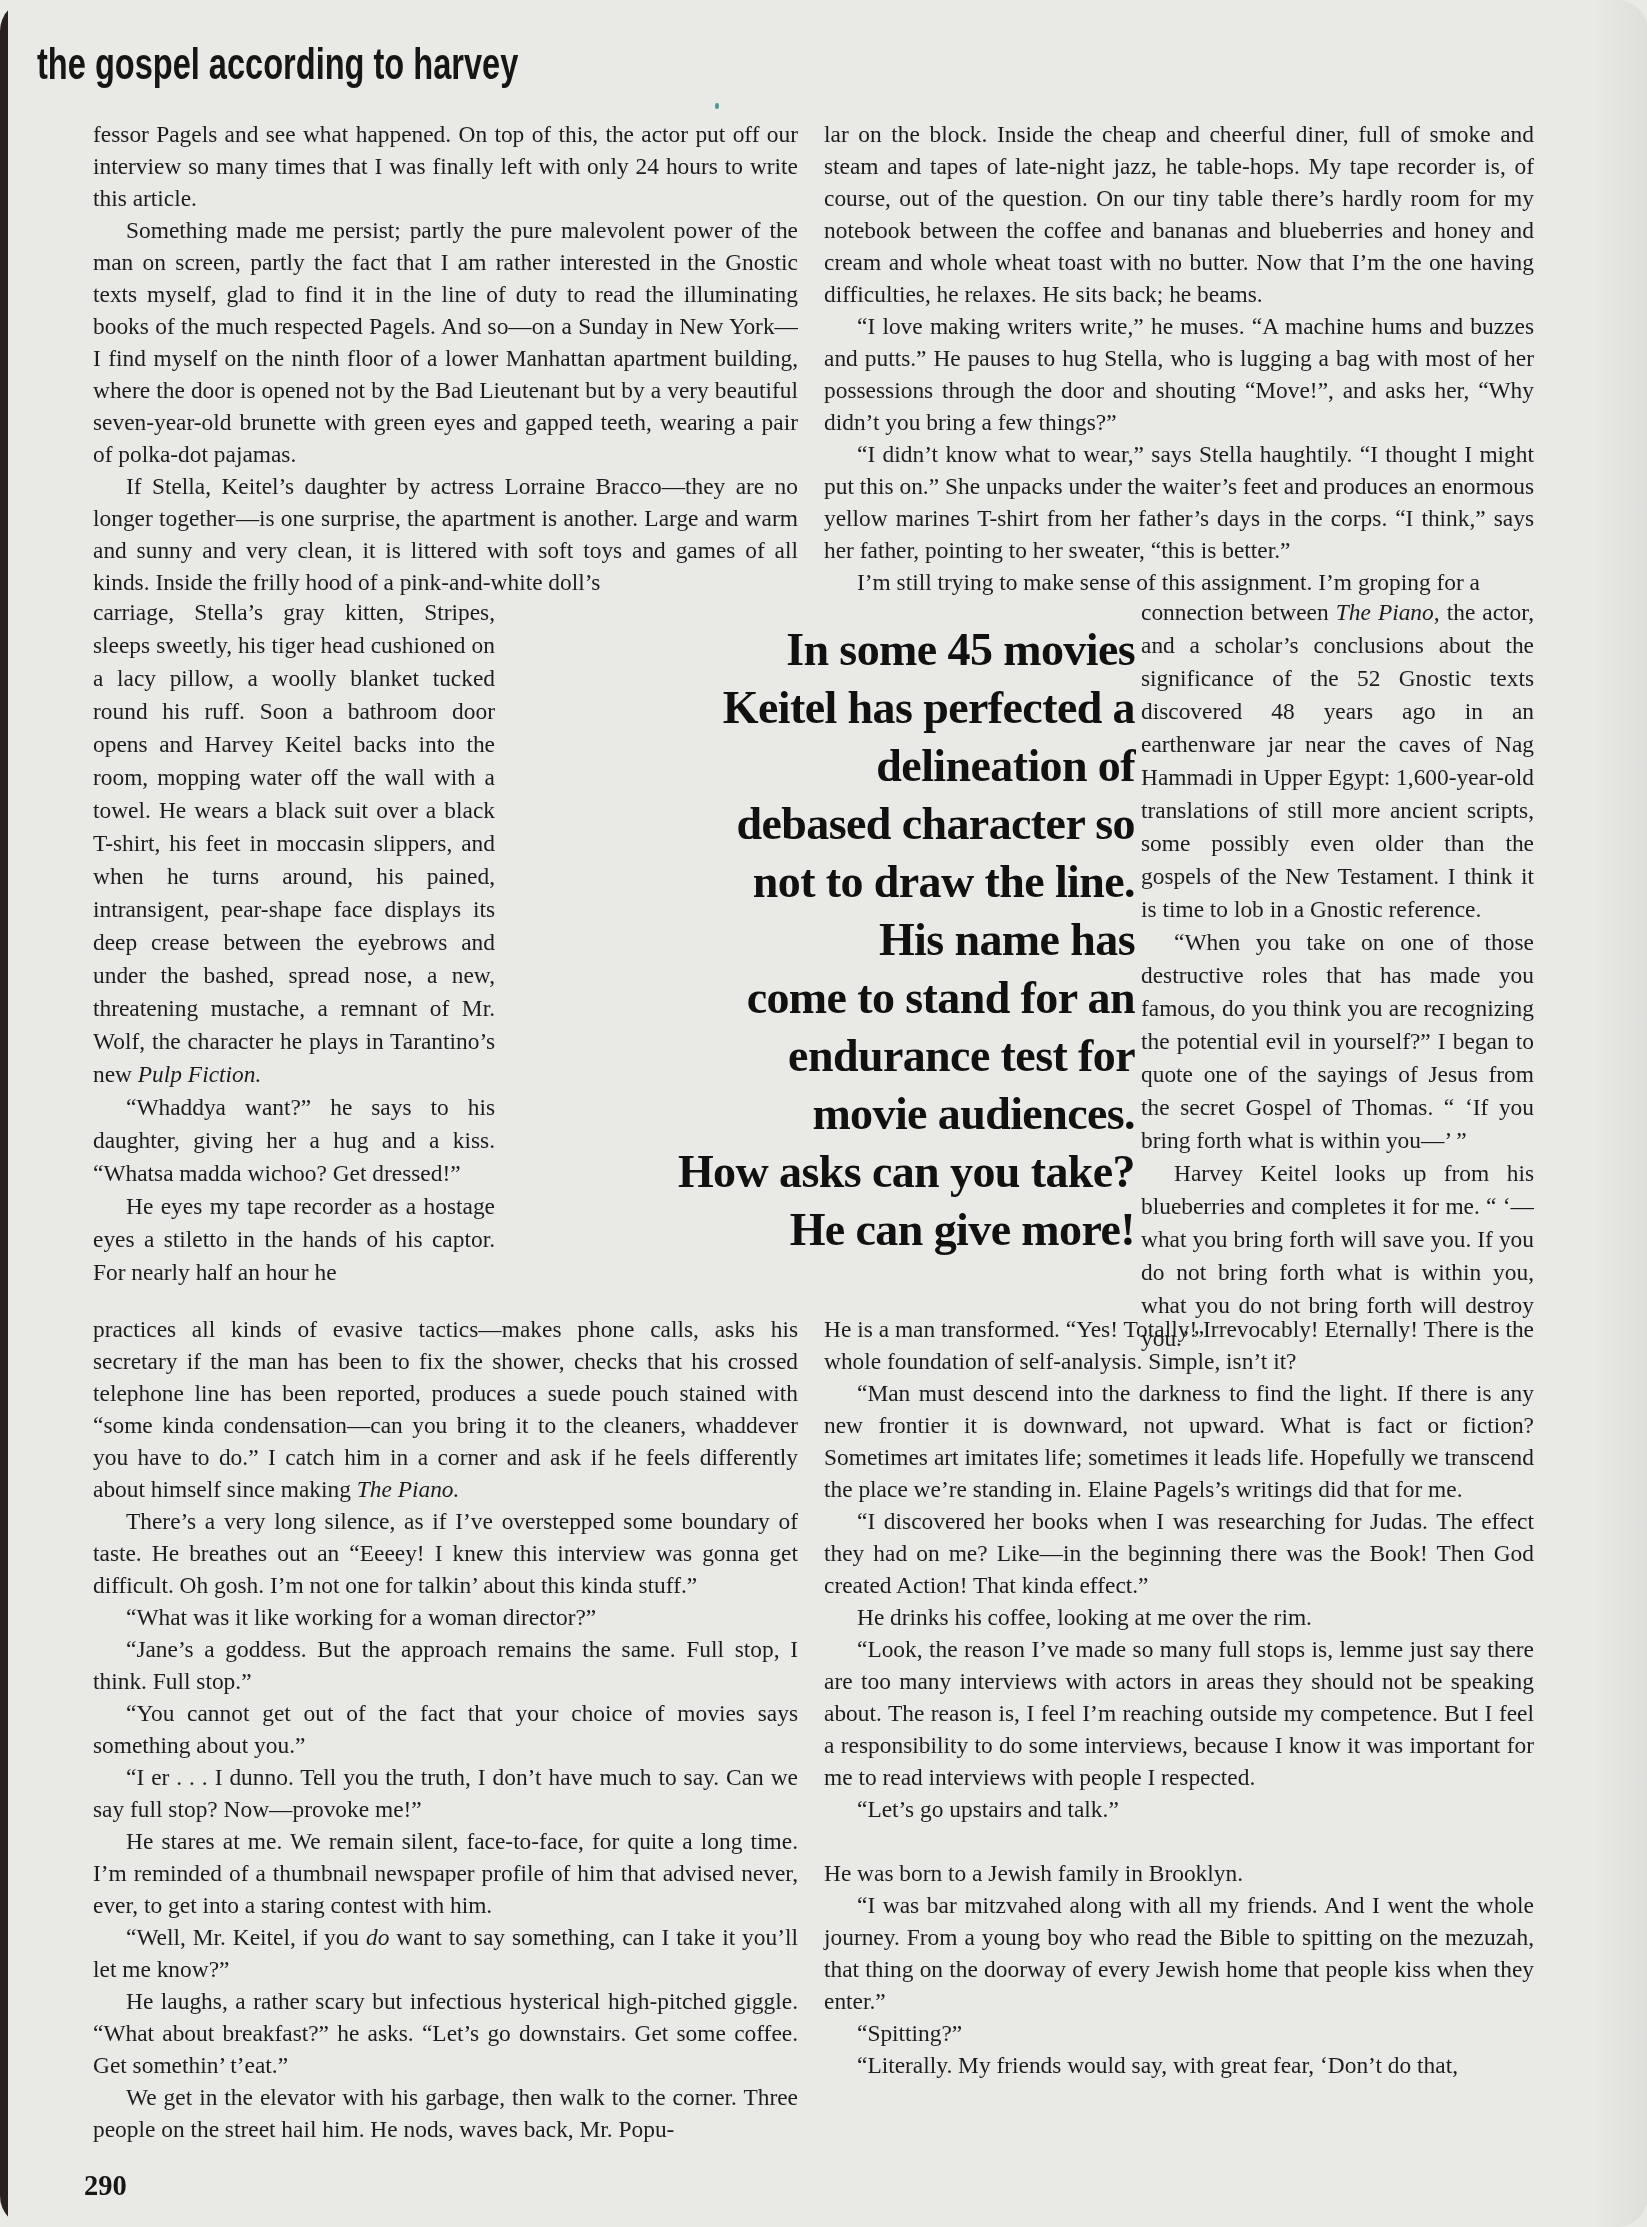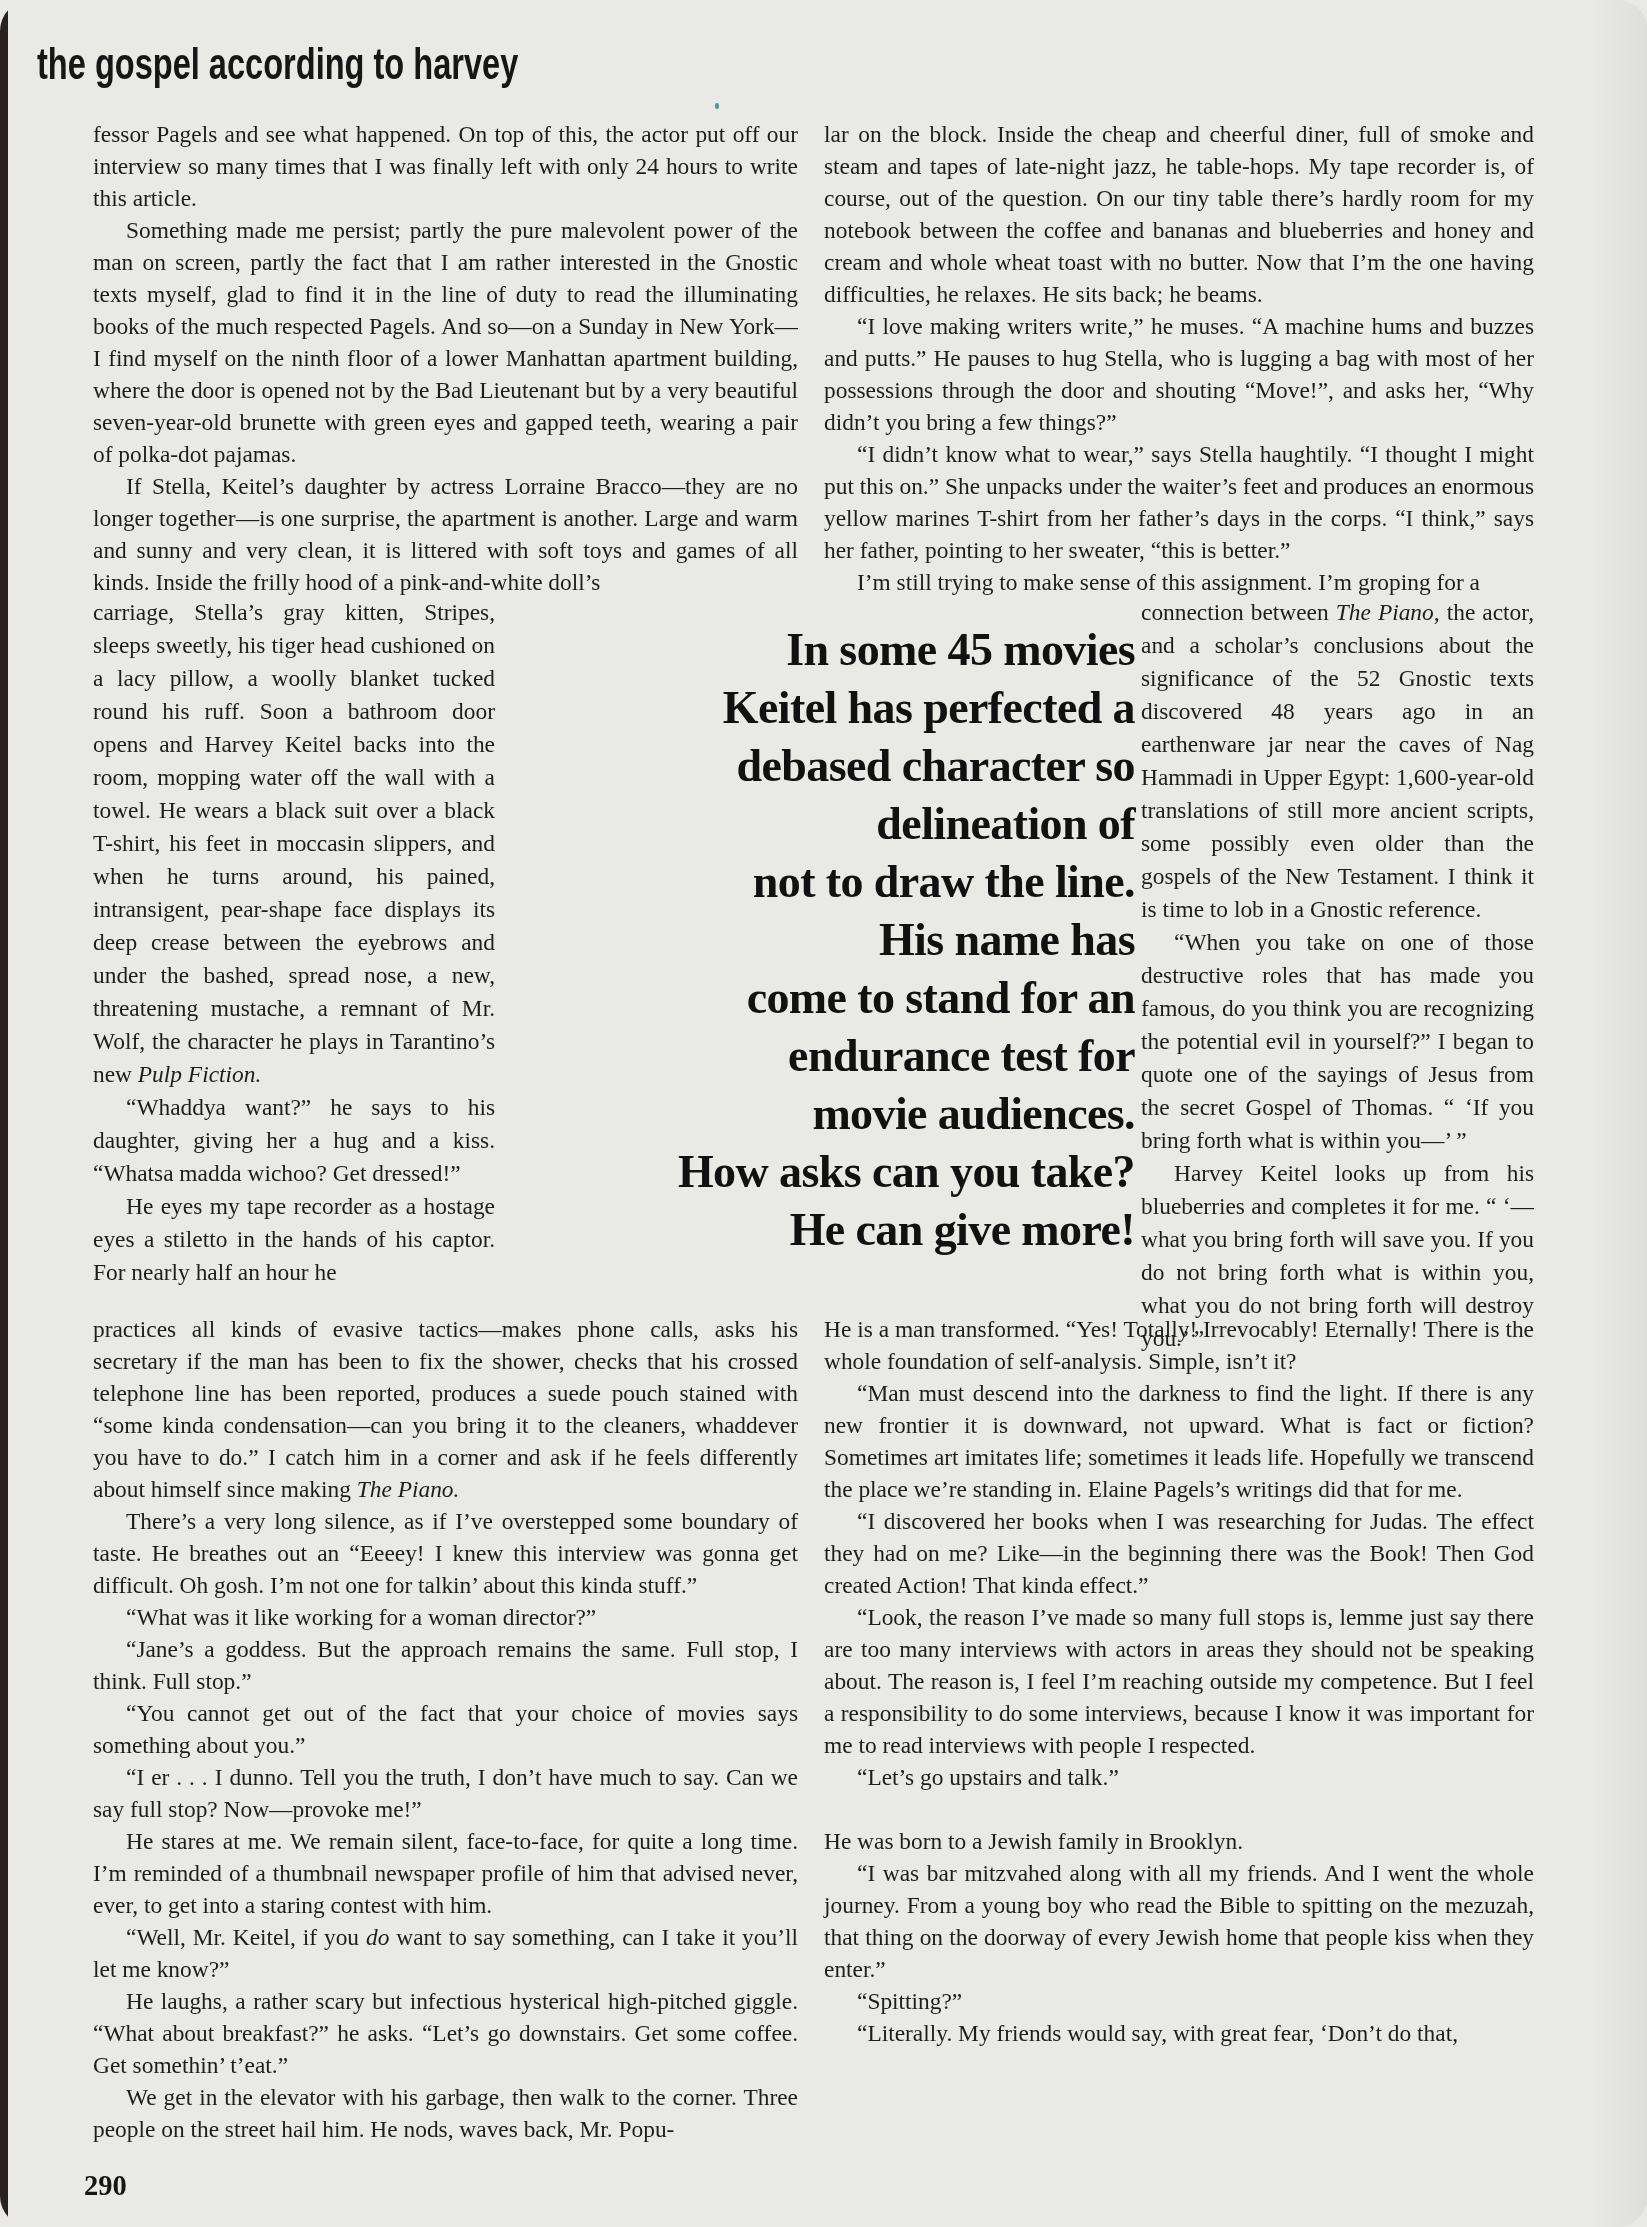--- a/index.html
+++ b/index.html
@@ -75,33 +75,34 @@
   <section class="block col-narrow" id="right-narrow">
       <p><span>connection between </span><i>The Piano,</i><span> the actor, and a scholar’s conclusions about the significance of the 52 Gnostic texts discovered 48 years ago in an earthenware jar near the caves of Nag Hammadi in Upper Egypt: 1,600-year-old translations of still more ancient scripts, some possibly even older than the gospels of the New Testament. I think it is time to lob in a Gnostic reference.</span></p>
       <p class="indent"><span>“When you take on one of those destructive roles that has made you famous, do you think you are recognizing the potential evil in yourself?” I began to quote one of the sayings of Jesus from the secret Gospel of Thomas. “ ‘If you bring forth what is within you—’ ”</span></p>
       <p class="indent"><span>Harvey Keitel looks up from his blueberries and completes it for me. “ ‘—what you bring forth will save you. If you do not bring forth what is within you, what you do not bring forth will destroy you.’ ”</span></p>
     </section>
 
   <section class="block col-bottom" id="right-bottom">
       <p><span>He is a man transformed. “Yes! Totally! Irrevocably! Eternally! There is the whole foundation of self-analysis. Simple, isn’t it?</span></p>
       <p class="indent"><span>“Man must descend into the darkness to find the light. If there is any new frontier it is downward, not upward. What is fact or fiction? Sometimes art imitates life; sometimes it leads life. Hopefully we transcend the place we’re standing in. Elaine Pagels’s writings did that for me.</span></p>
       <p class="indent"><span>“I discovered her books when I was researching for Judas. The effect they had on me? Like—in the beginning there was the Book! Then God created Action! That kinda effect.”</span></p>
+      <p class="indent"><span>He drinks his coffee, looking at me over the rim.</span></p>
       <p class="indent"><span>“Look, the reason I’ve made so many full stops is, lemme just say there are too many interviews with actors in areas they should not be speaking about. The reason is, I feel I’m reaching outside my competence. But I feel a responsibility to do some interviews, because I know it was important for me to read interviews with people I respected.</span></p>
       <p class="indent"><span>“Let’s go upstairs and talk.”</span></p>
       <p class="gap"><span>He was born to a Jewish family in Brooklyn.</span></p>
       <p class="indent"><span>“I was bar mitzvahed along with all my friends. And I went the whole journey. From a young boy who read the Bible to spitting on the mezuzah, that thing on the doorway of every Jewish home that people kiss when they enter.”</span></p>
       <p class="indent"><span>“Spitting?”</span></p>
       <p class="indent"><span>“Literally. My friends would say, with great fear, ‘Don’t do that,</span></p>
     </section>
 
   <div class="pullquote">
       <div>In some 45 movies</div>
       <div>Keitel has perfected a</div>
+      <div>delineation of</div>
       <div>debased character so</div>
-      <div>delineation of</div>
       <div>not to draw the line.</div>
       <div>His name has</div>
       <div>come to stand for an</div>
       <div>endurance test for</div>
       <div>movie audiences.</div>
       <div>How asks can you take?</div>
       <div>He can give more!</div>
     </div>
 
   <div class="pagenum">290</div>

